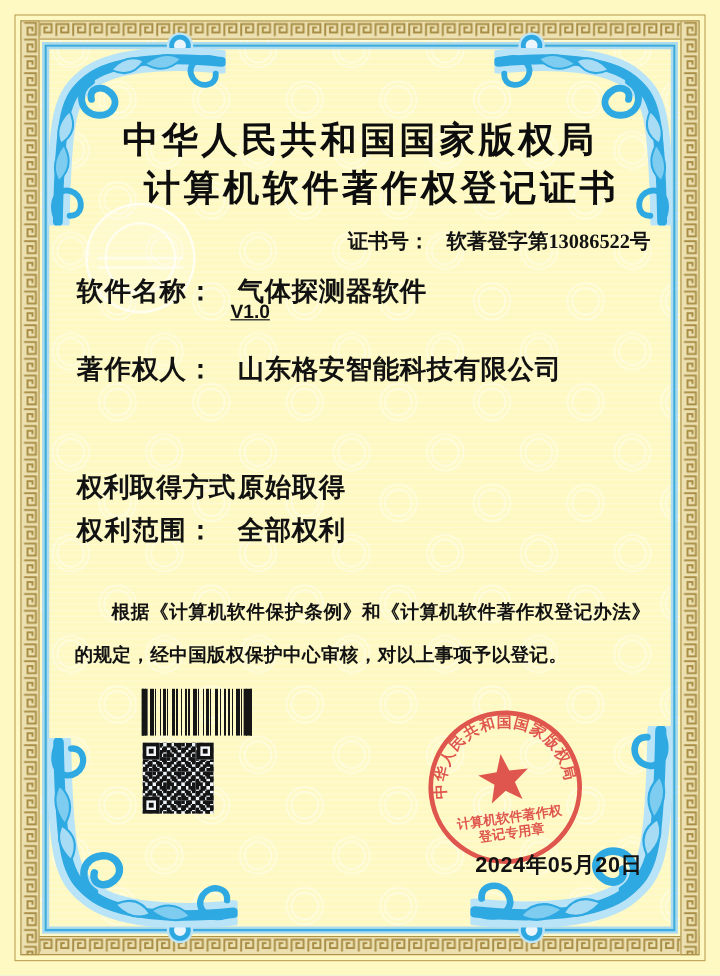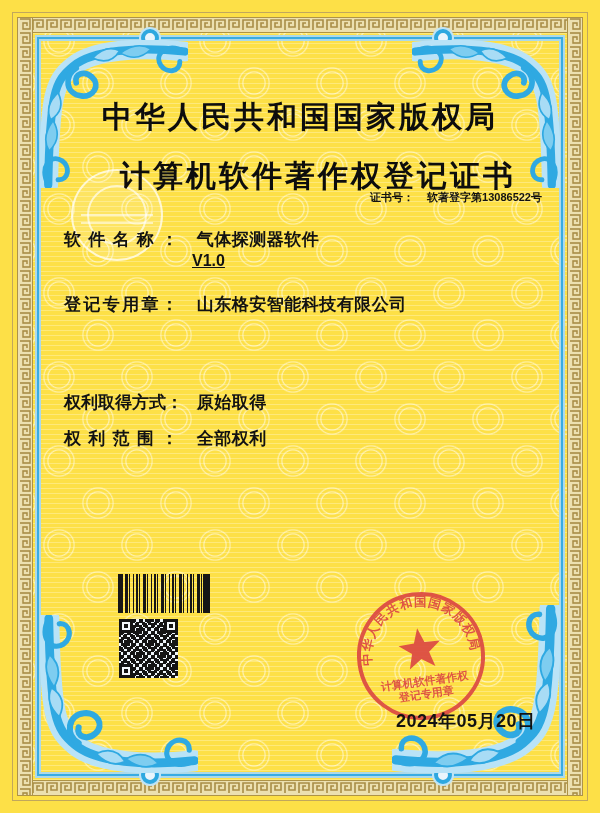--- a/index.html
+++ b/index.html
@@ -4,21 +4,21 @@
 <style>
   * { margin:0; padding:0; box-sizing:border-box; }
   html,body { width:600px; height:813px; }
   body {
     font-family:"Liberation Sans", sans-serif;
     background:#d9ebf8;
     position:relative;
     overflow:hidden;
     color:#121212;
   }
-  .cert { position:absolute; inset:0; background:#fde047; }
+  .cert { position:absolute; inset:0; background:#fef9c3; }
 
   
   .watermark-layer {
     position:absolute; inset:20px;
     background-image:
       radial-gradient(circle 18px at 39px 21px,
         rgba(255,255,255,0) 10px, rgba(255,255,255,.55) 11px, rgba(255,255,255,0) 12.5px,
         rgba(255,255,255,0) 14px, rgba(255,255,255,.5) 15px, rgba(255,255,255,0) 16.5px),
       radial-gradient(circle 18px at 39px 21px,
         rgba(255,255,255,0) 10px, rgba(255,255,255,.55) 11px, rgba(255,255,255,0) 12.5px,
@@ -66,26 +66,26 @@
   .corner.tl { top:40px; left:40px; }
   .corner.tr { top:40px; right:40px; transform:scaleX(-1); }
   .corner.bl { bottom:40px; left:40px; transform:scaleY(-1); width:158px; height:158px; }
   .corner.br { bottom:40px; right:40px; transform:scale(-1,-1); width:168px; height:168px; }
 
   
   .title { position:absolute; left:0; right:0; text-align:center;
     font-family:"Liberation Serif", serif; font-weight:700;
     font-size:30px; letter-spacing:3px; color:#0d0d0d; }
   .title1 { top:97px; }
-  .title2 { top:156px;margin-left:36px; }
-
-  .cert-no { position:absolute; top:190px; right:58px; font-size:11px; font-weight:700; }
+  .title2 { top:137px;margin-left:36px; }
+
+  .cert-no { position:absolute; top:190px; right:58px; font-size:17px; font-weight:700;font-family:Liberation Serif, serif; }
   .cert-no .v { margin-left:10px; }
 
-  .field-row { position:absolute; left:64px; font-size:17px; font-weight:700; white-space:nowrap; }
+  .field-row { position:absolute; left:64px; font-size:22px; font-weight:700; white-space:nowrap; }
   .field-label { display:inline-block; width:114px; text-align:justify; text-align-last:justify; }
   .field-value { margin-left:14px; letter-spacing:.5px; }
   .row-name    { top:228px; }
   .row-version { top:252px; left:192px; font-size:16px;text-decoration:underline; }
   .row-owner   { top:293px; }
   .row-acq     { top:391px; }
   .row-scope   { top:427px; }
   .row-reg     { top:460px; }
 
   .body-text {
@@ -245,32 +245,33 @@
     <span>证书号：</span>
     <span class="v">软著登字第13086522号</span>
   </div>
 
   <div class="field-row row-name">
     <span class="field-label">软件名称：</span>
     <span class="field-value">气体探测器软件</span>
   </div>
   <div class="field-row row-version">V1.0</div>
   <div class="field-row row-owner">
-    <span class="field-label">登记专用章：</span>
+    <span class="field-label">著作权人：</span>
     <span class="field-value">山东格安智能科技有限公司</span>
   </div>
   <div class="field-row row-scope">
     <span class="field-label">权利范围：</span>
     <span class="field-value">全部权利</span>
   </div>
   <div class="field-row row-acq">
     <span class="field-label">权利取得方式：</span>
     <span class="field-value">原始取得</span>
   </div>
 
+  <div class="body-text">根据《计算机软件保护条例》和《计算机软件著作权登记办法》的规定，经中国版权保护中心审核，对以上事项予以登记。</div>
 
   <div class="barcode"></div>
   <div class="qr">
     <div class="finder f-tl"></div>
     <div class="finder f-tr"></div>
     <div class="finder f-bl"></div>
   </div>
 
   <svg class="seal" viewBox="0 0 136 136">
     <circle cx="68" cy="68" r="62" fill="none" stroke="#dc4943" stroke-width="4"></circle>

